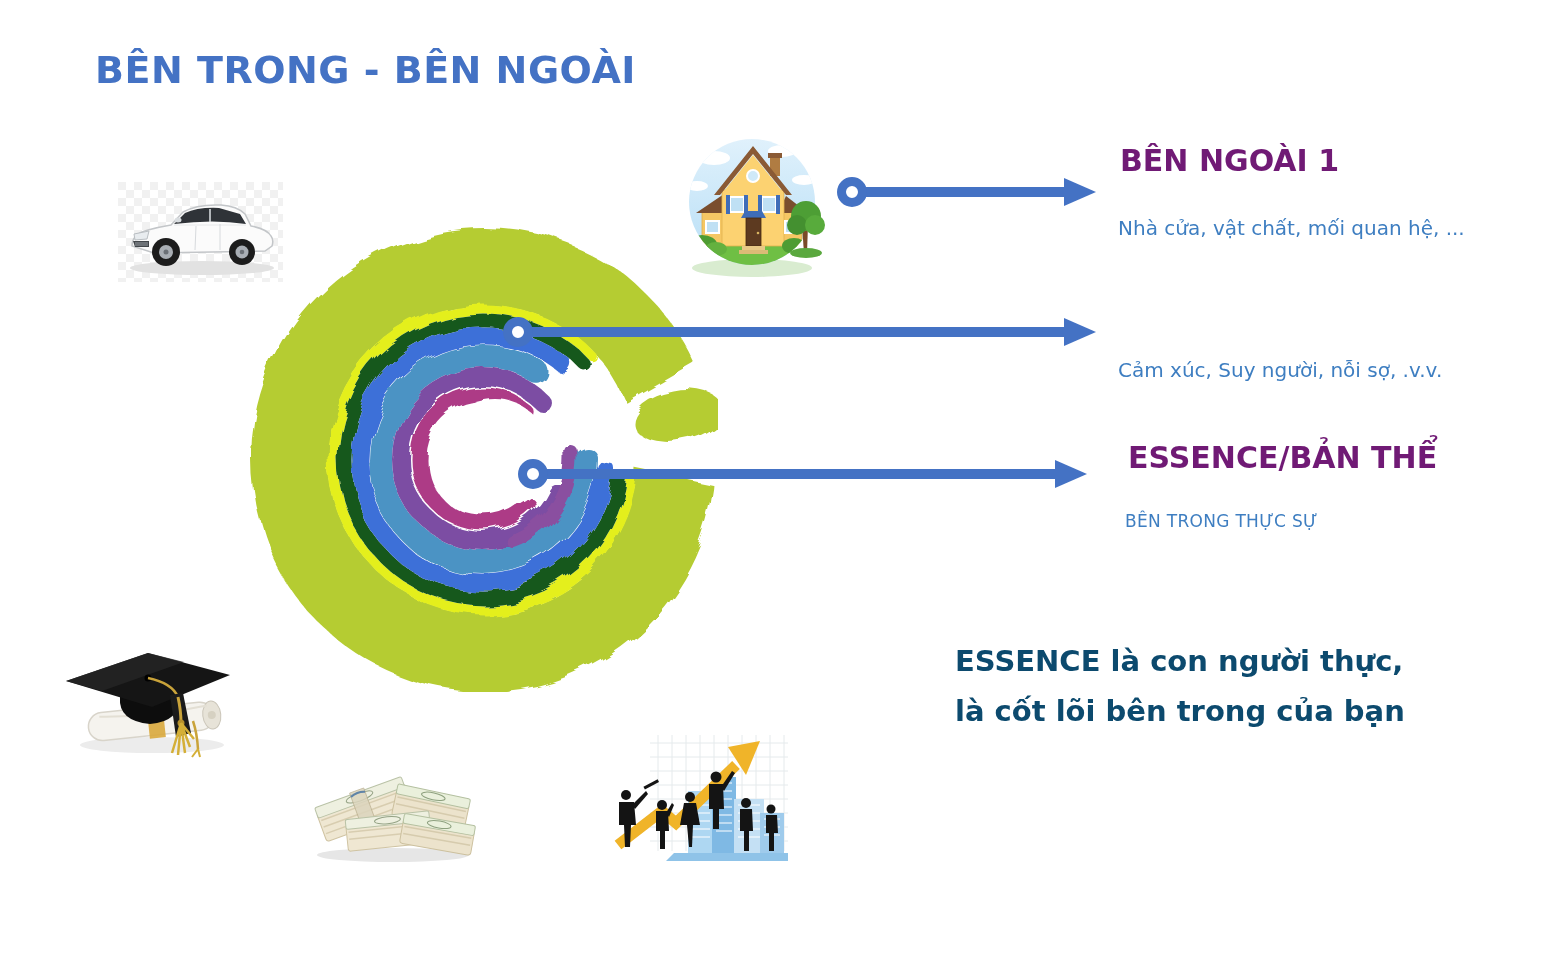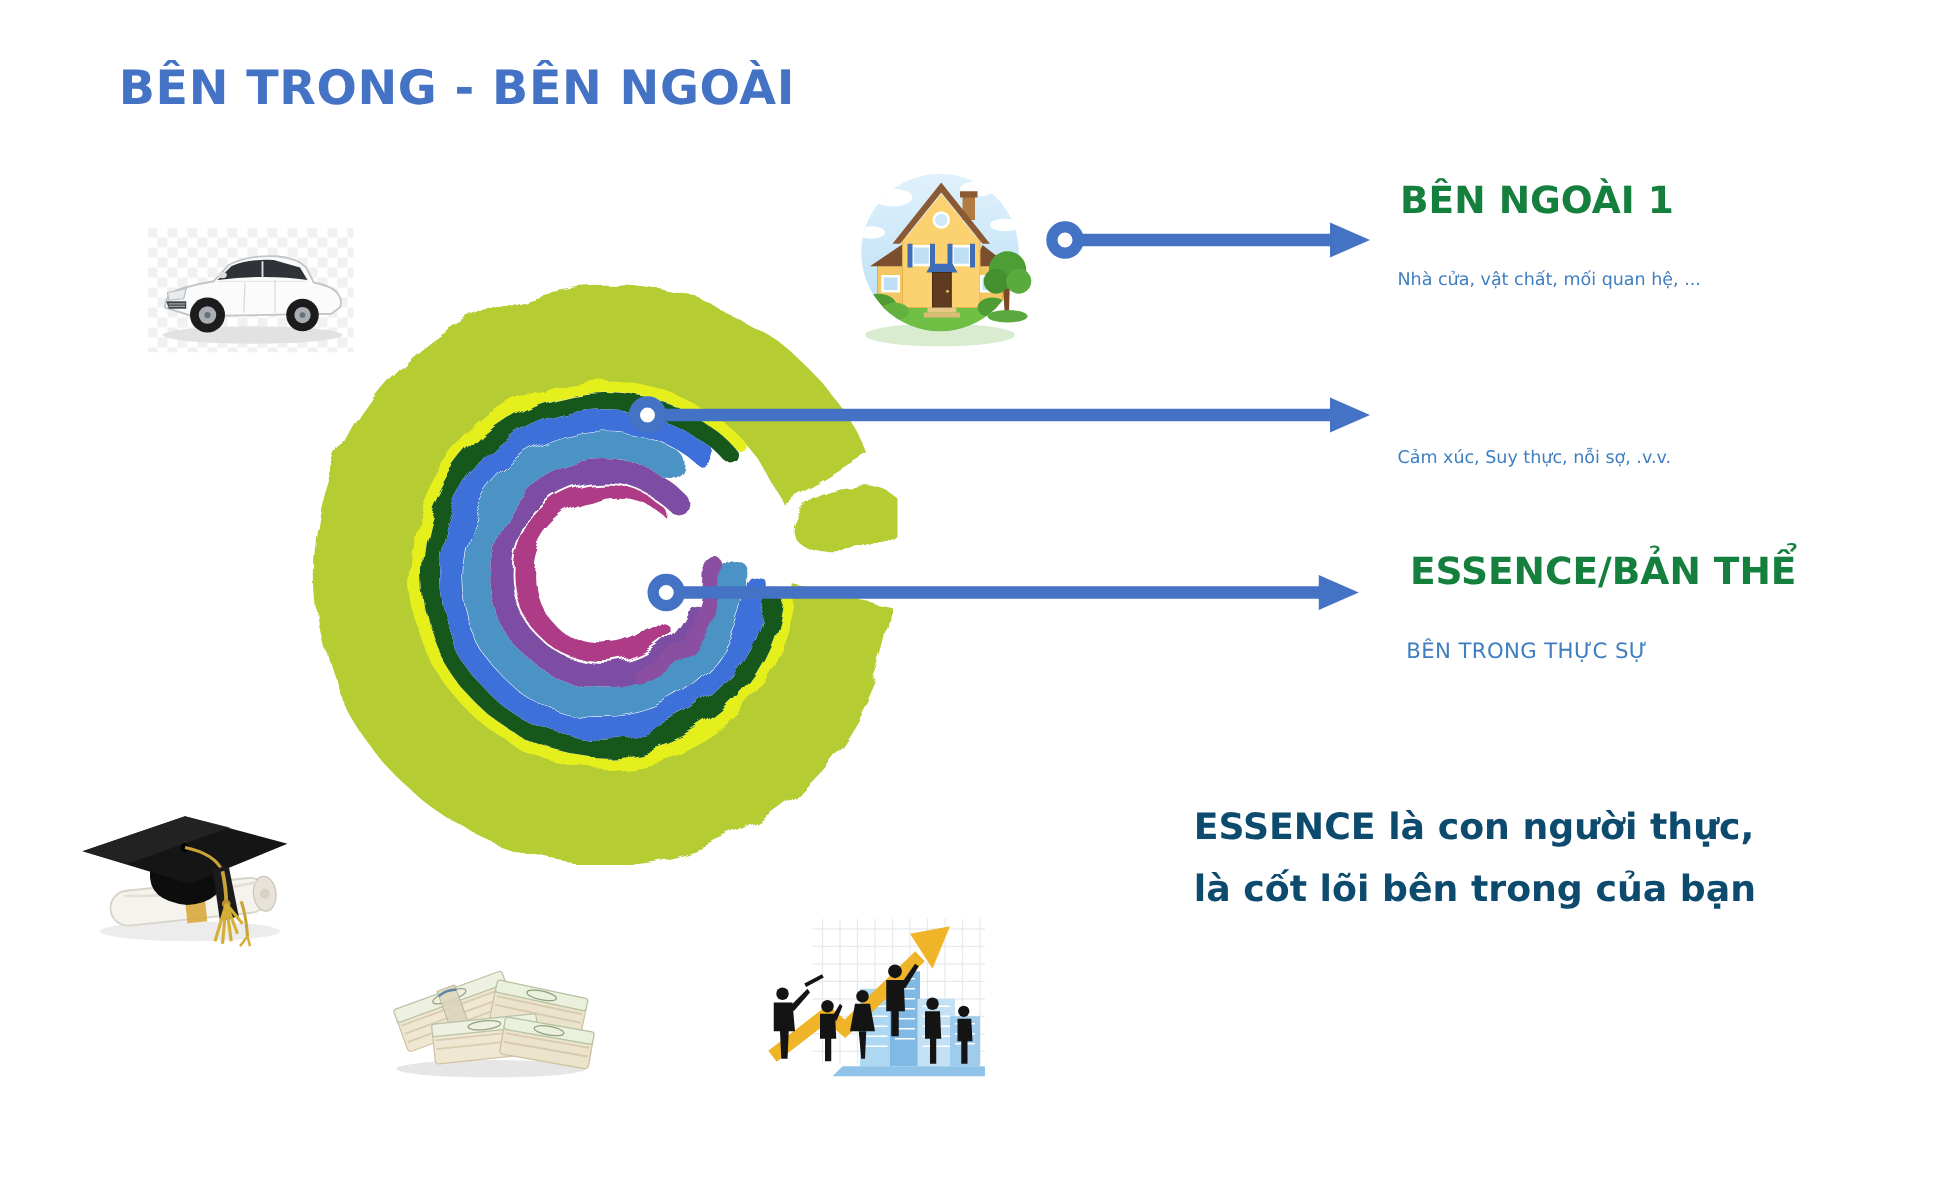--- a/index.html
+++ b/index.html
@@ -5,24 +5,24 @@
   html,body{margin:0;padding:0;background:#ffffff;}
   body{font-family:"DejaVu Sans","Liberation Sans",sans-serif;}
   #slide{
     position:relative;width:1561px;height:958px;background:#ffffff;overflow:hidden;
   }
   .abs{position:absolute;}
   .slide-title{
     font-size:38px;font-weight:bold;color:#4472C4;letter-spacing:0.5px;white-space:nowrap;
   }
   .callout-heading{
-    font-size:30px;font-weight:bold;color:#15803d;white-space:nowrap;
+    font-size:30px;font-weight:bold;color:#701a75;white-space:nowrap;
   }
   .callout-sub{
-    font-size:14px;color:#3E7EC1;white-space:nowrap;
+    font-size:20px;color:#3E7EC1;white-space:nowrap;
   }
   .callout-sub.caps{font-size:17px;letter-spacing:0.3px;}
   .note{
     font-size:29px;font-weight:bold;color:#0c4a6e;line-height:50px;white-space:nowrap;
   }
   svg{display:block;}
 </style>
 </head>
 <body>
 
@@ -160,21 +160,21 @@
 
   <svg class="abs" style="left:515px;top:456px;" width="576" height="36" viewBox="0 0 576 36">
     <line x1="26" y1="18" x2="542" y2="18" stroke="#4472C4" stroke-width="10"></line>
     <polygon points="540,4 572,18 540,32" fill="#4472C4"></polygon>
     <circle cx="18" cy="18" r="10.5" fill="#ffffff" stroke="#4472C4" stroke-width="9"></circle>
   </svg>
 
   <div class="abs callout-heading" style="left:1120px;top:143px;">BÊN NGOÀI 1</div>
   <div class="abs callout-sub" style="left:1118px;top:216px;">Nhà cửa, vật chất, mối quan hệ, ...</div>
 
-  <div class="abs callout-sub" style="left:1118px;top:358px;">Cảm xúc, Suy thực, nỗi sợ, .v.v.</div>
+  <div class="abs callout-sub" style="left:1118px;top:358px;">Cảm xúc, Suy người, nỗi sợ, .v.v.</div>
 
   <div class="abs callout-heading" style="left:1128px;top:440px;">ESSENCE/BẢN THỂ</div>
   <div class="abs callout-sub caps" style="left:1125px;top:511px;text-align:right;">BÊN TRONG THỰC SỰ</div>
 
   <div class="abs note" style="left:955px;top:636px;">
     <div>ESSENCE là con người thực,</div>
     <div>là cốt lõi bên trong của bạn</div>
   </div>
 
   <svg class="abs" style="left:60px;top:625px;" width="175" height="135" viewBox="0 0 175 135">

